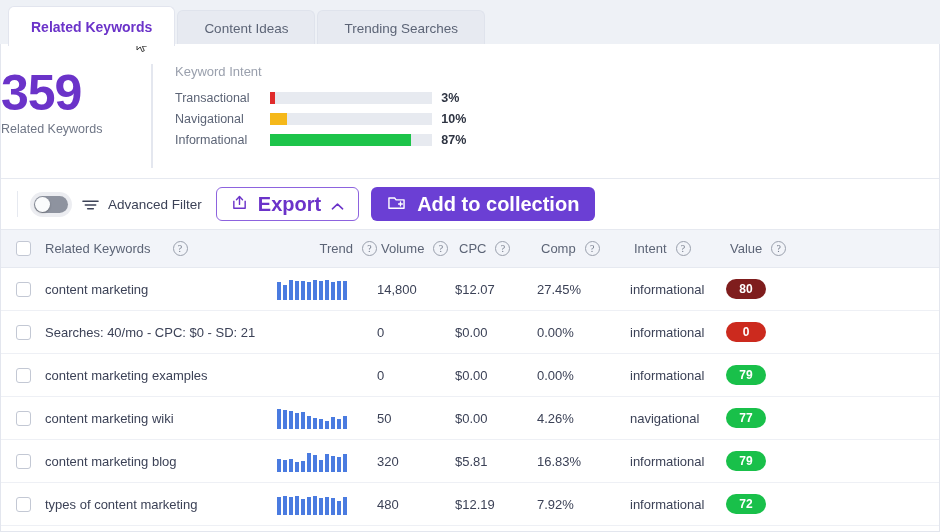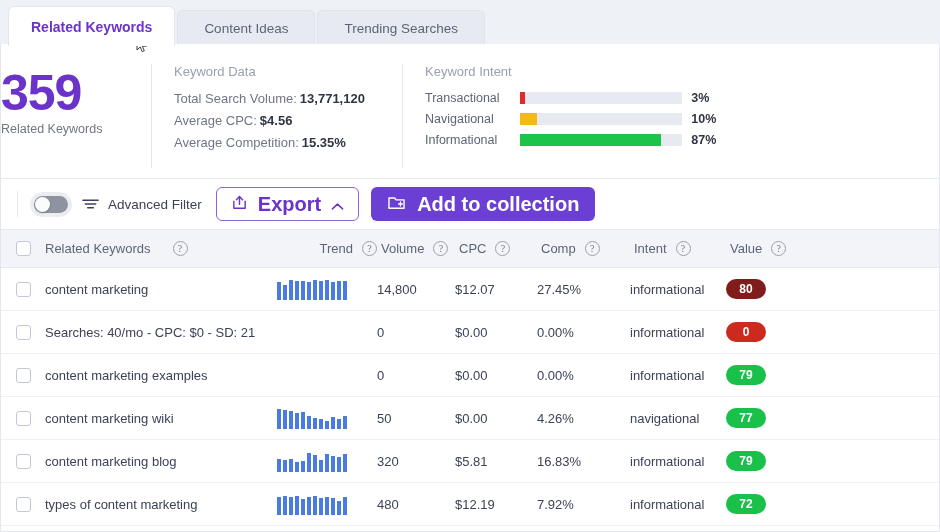--- a/index.html
+++ b/index.html
@@ -209,21 +209,21 @@
   .toggle .knob {
     position: absolute;
     left: 1px; top: 1px;
     width: 15px; height: 15px;
     border-radius: 50%;
     background: #fafbfc;
     box-shadow: 0 1px 2px rgba(0,0,0,0.25);
   }
   .adv-filter {
     display: flex;
-    align-items: flex-start;
+    align-items: flex-end;
     font-size: 13.5px;
     color: #3c4257;
     margin-right: 14px;
     white-space: nowrap;
   }
   .adv-filter .ficon { margin-right: 9px; display:flex; }
 
   .btn {
     display: flex;
     align-items: center;
@@ -357,32 +357,20 @@
 
   <div class="card">
 
     <div class="summary">
       <div class="sum-count">
         <div class="big-number">359</div>
         <div class="sum-count-label">Related Keywords</div>
       </div>
       <div class="vdiv"></div>
 
-      <div class="sum-block kd">
-        <div class="sum-title">Keyword Data</div>
-        <div class="kd-line">
-          <span>Total Search Volume:</span><b>13,771,120</b>
-        </div>
-        <div class="kd-line">
-          <span>Average CPC:</span><b>$4.56</b>
-        </div>
-        <div class="kd-line">
-          <span>Average Competition:</span><b>15.35%</b>
-        </div>
-      </div>
 
       <div class="vdiv"></div>
 
       <div class="sum-block ki">
         <div class="sum-title">Keyword Intent</div>
         <div id="intent-rows">
             <div class="intent-row">
               <span class="intent-name">Transactional</span>
               <span class="intent-track">
                 <span class="intent-fill" style="width:3%;background:#e02b2b;"></span>

